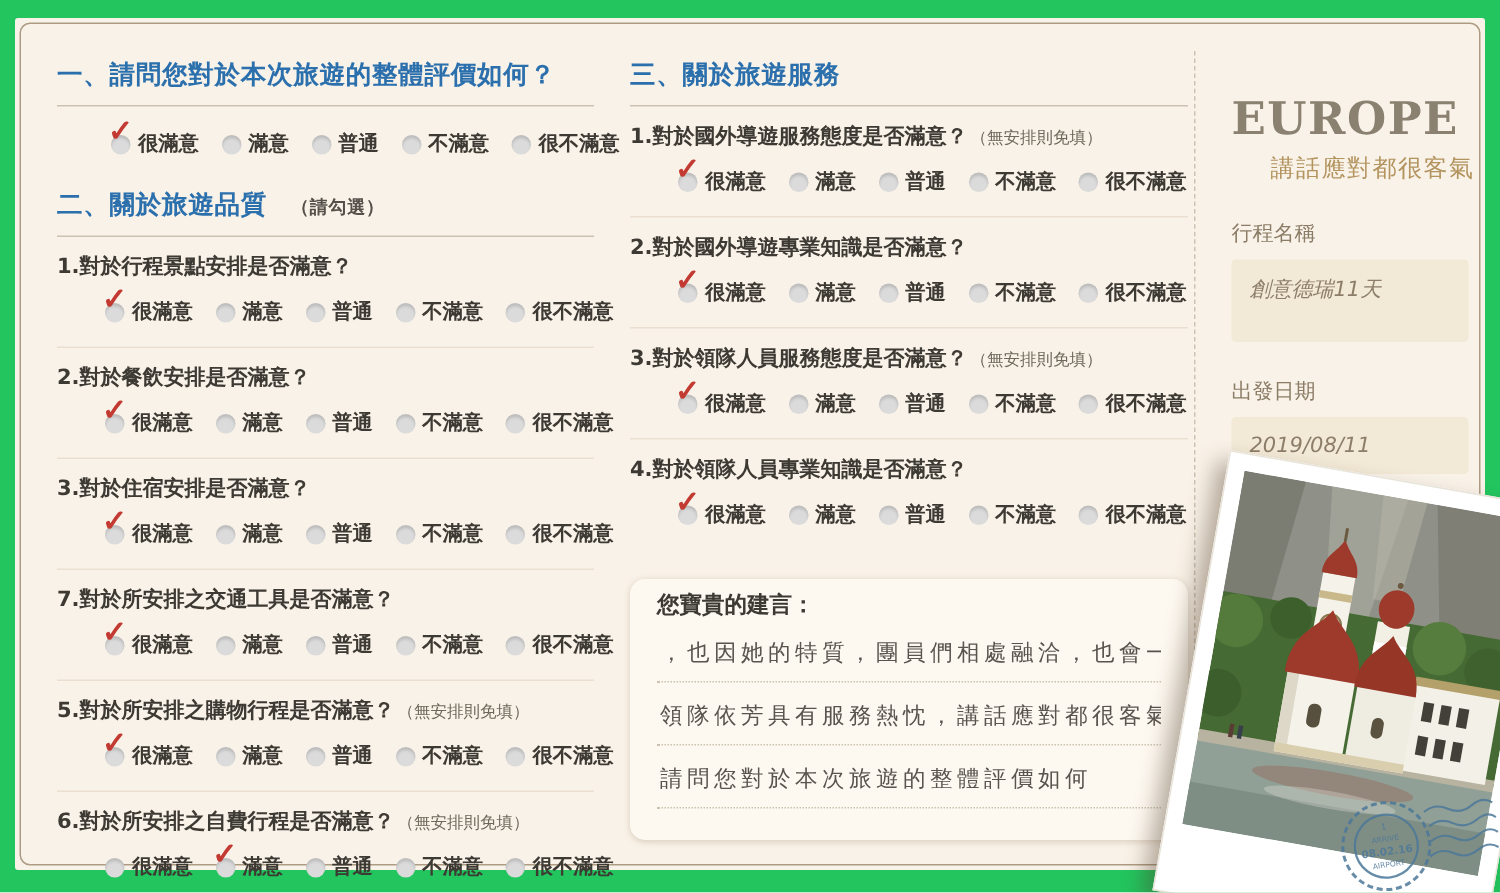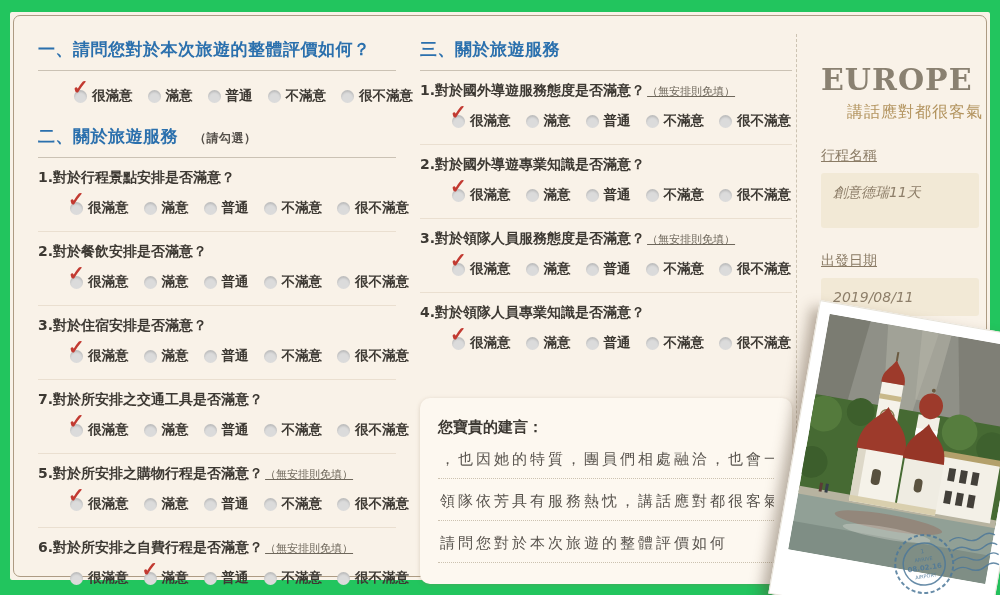--- a/index.html
+++ b/index.html
@@ -12,39 +12,39 @@
   .col-mid{position:absolute;left:410px;top:26px;width:372px;}
 
   .section-title{font-size:17px;font-weight:bold;color:#2b70ad;letter-spacing:.5px;
     padding-bottom:9px;border-bottom:1px solid #cbc2b4;}
   .section-title .t-note{font-size:12px;color:#55504a;font-weight:bold;margin-left:16px;}
   .mt{margin-top:20px;}
 
   .qblock{border-bottom:1px solid #eadfd0;padding:9px 0 12px;}
   .qblock.last{border-bottom:none;}
   .q-label{font-size:14px;font-weight:bold;color:#3d3933;margin:2px 0 0;}
-  .q-note{font-size:11px;font-weight:normal;color:#6e675b;margin-left:2px;text-decoration:underline;}
+  .q-note{font-size:11px;font-weight:normal;color:#6e675b;margin-left:2px;}
 
   .opts{display:flex;align-items:center;gap:15px;margin:12px 0 2px 32px;}
   .opts.solo{margin:16px 0 6px 36px;}
   .opt{display:flex;align-items:center;gap:5px;font-size:13.5px;font-weight:bold;color:#3d3933;cursor:pointer;white-space:nowrap;}
   .mark{position:relative;width:13px;height:13px;flex:0 0 13px;}
   .radio{display:block;width:13px;height:13px;border-radius:50%;background:#dbdbdb;box-shadow:inset 0 2px 2px rgba(0,0,0,.14);}
   .check{position:absolute;left:-2px;top:-13px;font-size:20px;line-height:1;color:#c23a31;font-weight:bold;font-family:"DejaVu Serif","Liberation Serif",serif;}
 
-  .comment-box{margin-top:32px;background:#fdf8f0;border-radius:10px;padding:20px 18px 8px;
+  .comment-box{margin-top:20px;background:#fdf8f0;border-radius:10px;padding:8px 18px 8px;
     box-shadow:0 1px 4px rgba(140,115,85,.28);min-height:158px;}
   .comment-label{font-size:15px;font-weight:bold;color:#3d3933;}
   .comment-line{font-size:15px;color:#59544e;letter-spacing:3px;padding:13px 2px 9px;border-bottom:1px dotted #ccc2b0;white-space:nowrap;overflow:hidden;}
 
   .sidebar{position:absolute;left:786px;top:22px;bottom:6px;width:202px;border-left:1px dashed #cdc3b2;padding-left:24px;box-sizing:border-box;}
   .brand-wrap{width:162px;margin-top:28px;}
   .brand{font-family:"DejaVu Serif","Liberation Serif",serif;font-size:30px;font-weight:bold;color:#8a8171;letter-spacing:1px;}
   .subtitle{margin-top:5px;font-size:16px;color:#b3945f;text-align:right;letter-spacing:1px;}
-  .field-label{margin-top:24px;font-size:14px;color:#8b7c66;text-decoration:underline;}
+  .field-label{margin-top:24px;font-size:14px;color:#8b7c66;}
   .field-box{margin-top:8px;background:#f2e9d6;border-radius:3px;padding:11px 12px;font-size:14px;color:#8d7e69;width:134px;font-style:italic;}
   .field-box.tall{padding-bottom:26px;}
   .dotted-div{margin-top:20px;border-top:1px dotted #cfc5b3;width:176px;height:0;}
 
   .polaroid{position:absolute;left:820px;top:300px;width:224px;height:298px;background:#fff;
     border:1px solid #e8e4da;box-sizing:border-box;padding:11px 11px 46px;
     transform:rotate(10deg);transform-origin:0 0;box-shadow:-7px 8px 14px rgba(80,60,40,.4);}
   .photo{width:100%;height:100%;display:block;}
   .stamp{position:absolute;left:890px;top:528px;width:112px;height:66px;transform:rotate(-8deg);opacity:.85;}
 </style>
@@ -88,21 +88,21 @@
         </label>
         <label class="opt">
           <span class="mark">
               <span class="radio"></span>
             </span>
           <span>很不滿意</span>
         </label>
       </div>
 
       <div class="section-title mt">
-        <span>二、關於旅遊服務</span><span class="t-note">（請勾選）</span>
+        <span>二、關於旅遊品質</span><span class="t-note">（請勾選）</span>
       </div>
 
       <div class="qblock">
         <div class="q-label"><span>1.對於行程景點安排是否滿意？</span><span class="q-note"></span></div>
         <div class="opts">
           <label class="opt">
               <span class="mark">
                 <span class="radio"></span>
                 <span class="check">✓</span>
               </span>

